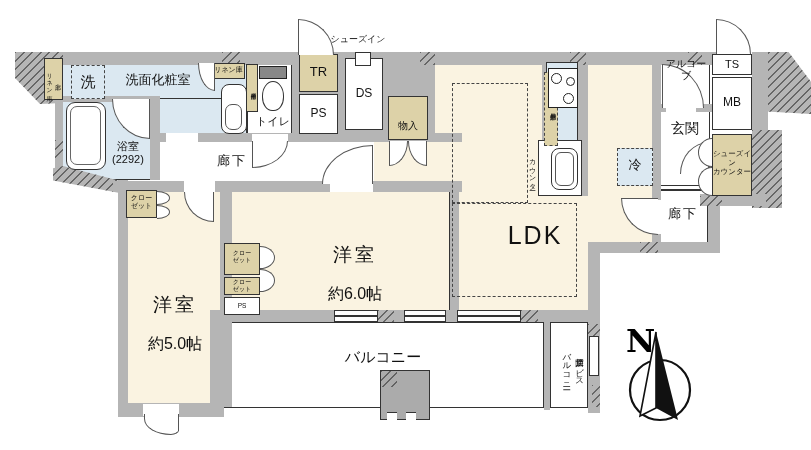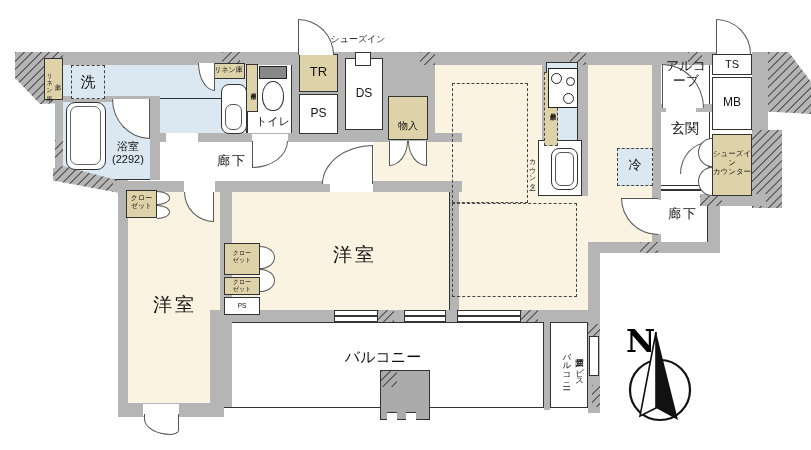--- a/index.html
+++ b/index.html
@@ -160,34 +160,38 @@
   <div class="arc" style="left:260px;top:269px;width:15px;height:23px;border-radius:0 100% 100% 0/0 50% 50% 0;border-left:none;"></div>
   <div class="arc" style="left:698px;top:138px;width:14px;height:29px;border-radius:100% 0 0 100%/50% 0 0 50%;border-right:none;"></div>
   <div class="arc" style="left:698px;top:167px;width:14px;height:29px;border-radius:100% 0 0 100%/50% 0 0 50%;border-right:none;"></div>
 
   <div class="win" style="left:334px;top:310px;width:44px;height:12px;background-image:linear-gradient(to bottom,transparent 44%,#333 44%,#333 56%,transparent 56%);"></div>
   <div class="win" style="left:404px;top:310px;width:42px;height:12px;background-image:linear-gradient(to bottom,transparent 44%,#333 44%,#333 56%,transparent 56%);"></div>
   <div class="win" style="left:457px;top:310px;width:64px;height:12px;background-image:linear-gradient(to bottom,transparent 44%,#333 44%,#333 56%,transparent 56%);"></div>
   <div class="win" style="left:589px;top:336px;width:10px;height:40px;background-image:linear-gradient(to right,transparent 44%,#333 44%,#333 56%,transparent 56%);"></div>
 
   <div class="lbl" style="left:470px;top:202px;width:130px;">
+    <div style="font-size:25px;letter-spacing:2px;">LDK</div>
   </div>
   <div class="lbl" style="left:295px;top:225px;width:120px;">
     <div style="font-size:19px;letter-spacing:3px;">洋室</div>
+    <div style="font-size:16px;">約6.0帖</div>
   </div>
   <div class="lbl" style="left:130px;top:275px;width:90px;">
     <div style="font-size:19px;letter-spacing:3px;">洋室</div>
-  </div>
+    <div style="font-size:16px;">約5.0帖</div>
+  </div>
+  <div class="lbl" style="left:108px;top:72px;width:100px;font-size:13px;">洗面化粧室</div>
   <div class="lbl" style="left:102px;top:140px;width:52px;font-size:11px;">浴室
 (2292)</div>
   <div class="lbl" style="left:255px;top:115px;width:36px;font-size:11px;">トイレ</div>
   <div class="lbl" style="left:212px;top:153px;width:40px;font-size:13px;letter-spacing:2px;">廊下</div>
   <div class="lbl" style="left:661px;top:206px;width:44px;font-size:13px;letter-spacing:2px;">廊下</div>
   <div class="lbl" style="left:663px;top:120px;width:44px;font-size:14px;">玄関</div>
-  <div class="lbl" style="left:662px;top:58px;width:48px;font-size:13px;">アルコーブ</div>
+  <div class="lbl" style="left:662px;top:58px;width:48px;font-size:10px;">アルコーブ</div>
   <div class="lbl" style="left:340px;top:348px;width:86px;font-size:15px;">バルコニー</div>
   <div class="lbl vert" style="left:552px;top:326px;width:34px;height:80px;font-size:8.5px;letter-spacing:0;line-height:1.5;">隣戸サービス
 バルコニー</div>
   <div class="lbl" style="left:712px;top:58px;width:40px;font-size:11px;">TS</div>
   <div class="lbl" style="left:712px;top:95px;width:40px;font-size:12px;">MB</div>
   <div class="lbl" style="left:345px;top:86px;width:38px;font-size:12px;">DS</div>
   <div class="lbl" style="left:299px;top:106px;width:39px;font-size:12px;">PS</div>
   <div class="lbl" style="left:299px;top:64px;width:39px;font-size:13px;">TR</div>
   <div class="lbl" style="left:388px;top:120px;width:40px;font-size:10px;">物入</div>
   <div class="lbl" style="left:212px;top:66px;width:33px;font-size:7px;">リネン庫</div>

